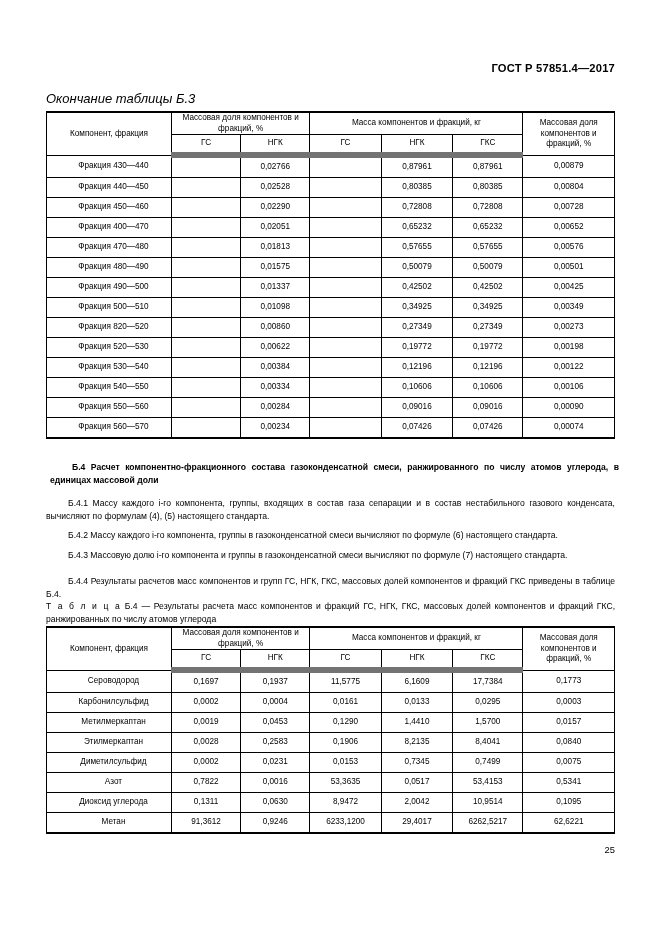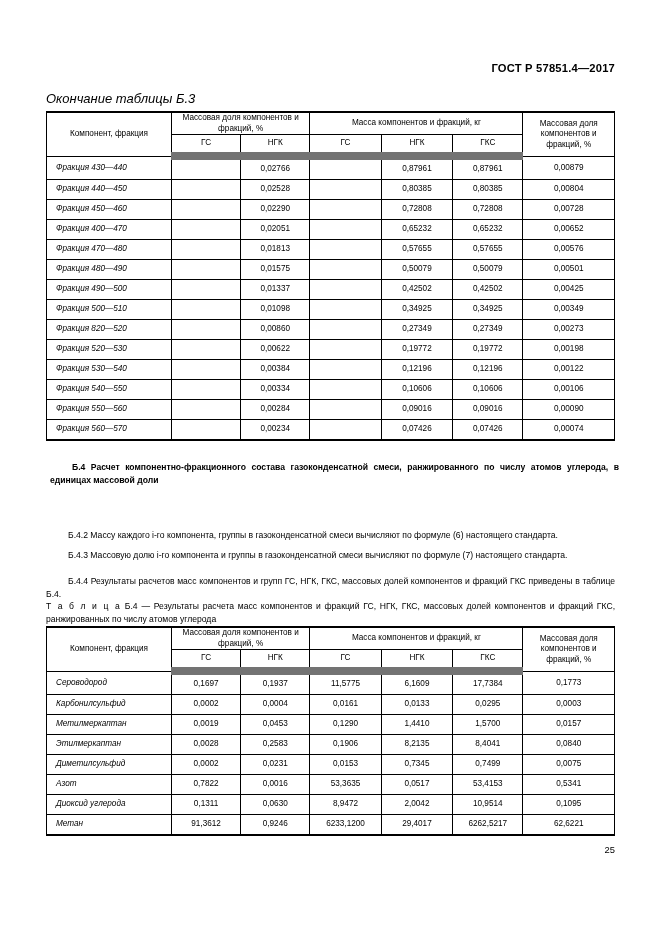--- a/index.html
+++ b/index.html
@@ -64,35 +64,34 @@
     text-align: center;
     vertical-align: middle;
     font-weight: normal;
     line-height: 1.28;
   }
   .gost-table thead td,
   .gost-table thead th {
     border-bottom-width: 1px;
   }
   .gost-table thead tr:last-child td {
-    border-bottom: 8px solid #737373;
+    border-bottom: 6px solid #737373;
   }
   .hdr-stack {
     padding: 4px 3px;
   }
   .hdr-sub {
     height: 17px;
   }
   .gost-table tbody td {
     height: 19px;
   }
   .gost-table tbody td.name-cell {
-    text-align: left;
+    text-align: center;
     padding-left: 9px;
-    font-style: italic;
   }
   .gost-table tbody tr:last-child td {
     border-bottom: 2px solid #000;
   }
   .tbl-outer-top td { border-top: 2px solid #000; }
 
   
   #table-b3-wrap {
     position: absolute;
     top: 111px;
@@ -318,20 +317,21 @@
               <td>0,07426</td>
               <td>0,07426</td>
               <td>0,00074</td>
             </tr>
           </tbody>
       </table>
     </div>
 
     <div class="section-heading">Б.4  Расчет компонентно-фракционного состава газоконденсатной смеси, ранжированного по числу атомов углерода, в единицах массовой доли</div>
 
+    <div class="para" id="para-b41">Б.4.1  Массу каждого i-го компонента, группы, входящих в состав газа сепарации и в состав нестабильного газового конденсата, вычисляют по формулам (4), (5) настоящего стандарта.</div>
     <div class="para" id="para-b42">Б.4.2  Массу каждого i-го компонента, группы в газоконденсатной смеси вычисляют по формуле (6) настоящего стандарта.</div>
     <div class="para" id="para-b43">Б.4.3  Массовую долю i-го компонента и группы в газоконденсатной смеси вычисляют по формуле (7) настоящего стандарта.</div>
     <div class="para" id="para-b44">Б.4.4  Результаты расчетов масс компонентов и групп ГС, НГК, ГКС, массовых долей компонентов и фракций ГКС приведены в таблице Б.4.</div>
 
     <div class="table-caption">
       <span class="caption-label">Т а б л и ц а</span>
       <span>Б.4 — Результаты расчета масс компонентов и фракций ГС, НГК, ГКС, массовых долей компонентов и фракций ГКС, ранжированных по числу атомов углерода</span>
     </div>
 
     <div id="table-b4-wrap">

